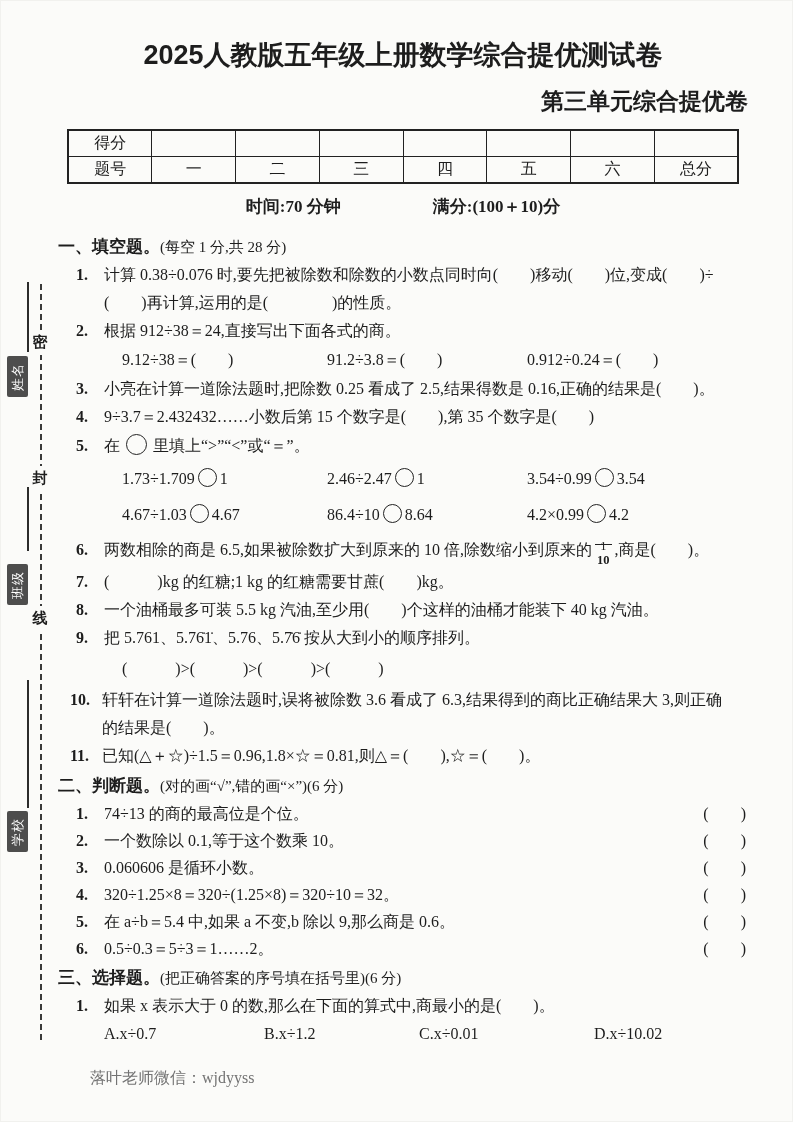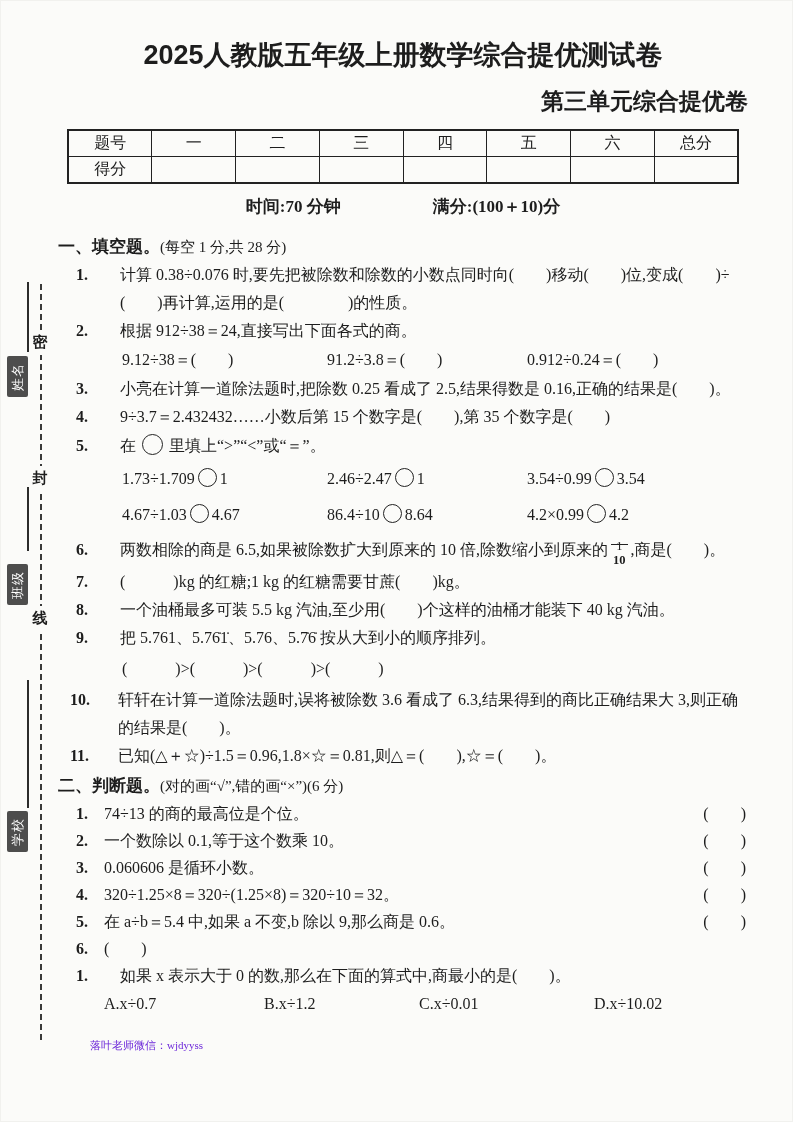--- a/index.html
+++ b/index.html
@@ -24,40 +24,40 @@
               border:2px solid #222;}
   table.score td{border:1px solid #222;height:25px;text-align:center;font-size:16px;padding:0;}
   .meta{display:flex;justify-content:center;gap:92px;font-size:17px;font-weight:bold;
         line-height:26px;margin-bottom:13px;}
   .sec-head{font-size:17px;line-height:28px;margin-top:2px;}
   .sec-head .note{font-weight:400;font-size:15px;font-family:"Liberation Serif",serif;}
   .qlist{padding-left:18px;}
   .q{display:flex;font-size:16px;line-height:28px;}
   .qn{flex:none;width:28px;font-weight:bold;}
   .qn.wide{width:32px;margin-left:-6px;}
-  .qb{flex:1;margin-left:16px;}
+  .qb{flex:1;}
   .subrow{display:flex;padding-left:46px;font-size:16px;line-height:30px;}
   .subrow .c1{width:205px;}
   .subrow .c2{width:200px;}
   .cmp-grid{display:grid;grid-template-columns:205px 200px 1fr;padding-left:46px;
             font-size:16px;line-height:36px;}
   .cir{display:inline-block;width:19px;height:19px;border:1.6px solid #222;border-radius:50%;
        vertical-align:-4px;margin:0 6px;background:transparent;}
   .cir.small{width:17px;height:17px;margin:0 3px;vertical-align:-3px;}
   .frac{display:inline-block;vertical-align:-9px;text-align:center;font-size:12.5px;
         line-height:1.1;margin:0 3px;}
   .frac .den{border-top:1.3px solid #222;padding:8px 2px;font-weight:bold;}
   .jrow{display:flex;font-size:16px;line-height:27px;padding-left:18px;}
   .jrow .jn{flex:none;width:28px;font-weight:bold;}
   .jrow .jt{flex:1;}
   .jrow .jp{flex:none;padding-right:2px;}
   .opts{display:flex;padding-left:46px;font-size:16px;line-height:28px;}
   .opts span{display:inline-block;}
   .opts .o1{width:160px;}.opts .o2{width:155px;}.opts .o3{width:175px;}
-  .footer{margin-top:20px;padding-left:32px;font-size:11px;color:#6d28d9;}
+  .footer{margin-top:20px;padding-left:32px;font-size:16px;color:#737373;}
 </style>
 </head>
 <body>
 
 <div class="page">
 
   <div class="seal-dash"></div>
   <div class="seal-char" style="top:330px;">密</div>
   <div class="seal-char" style="top:466px;">封</div>
   <div class="seal-char" style="top:606px;">线</div>
@@ -76,39 +76,39 @@
     </div>
 
   <div class="content">
 
     <div class="title hei">2025人教版五年级上册数学综合提优测试卷</div>
     <div class="subtitle hei">第三单元综合提优卷</div>
 
     <table class="score">
       <tbody>
           <tr>
+        <td>得分</td>
+        <td></td>
+        <td></td>
+        <td></td>
+        <td></td>
+        <td></td>
+        <td></td>
+        <td></td>
+      </tr>
+      <tr>
         <td>题号</td>
         <td>一</td>
         <td>二</td>
         <td>三</td>
         <td>四</td>
         <td>五</td>
         <td>六</td>
         <td>总分</td>
       </tr>
-      <tr>
-        <td>得分</td>
-        <td></td>
-        <td></td>
-        <td></td>
-        <td></td>
-        <td></td>
-        <td></td>
-        <td></td>
-      </tr>
     </tbody>
       </table>
 
     <div class="meta">
       <span>时间:70 分钟</span>
       <span>满分:(100＋10)分</span>
     </div>
 
     <div class="sec-head">
       <span class="hei">一、填空题。</span><span class="note">(每空 1 分,共 28 分)</span>
@@ -222,24 +222,28 @@
           <span class="jt">320÷1.25×8＝320÷(1.25×8)＝320÷10＝32。</span>
           <span class="jp">(　　)</span>
       </div>
       <div class="jrow">
         <span class="jn">5.</span>
           <span class="jt">在 a÷b＝5.4 中,如果 a 不变,b 除以 9,那么商是 0.6。</span>
           <span class="jp">(　　)</span>
       </div>
       <div class="jrow">
         <span class="jn">6.</span>
-          <span class="jp">(　　)</span>
-      </div>
-    </div>
-
+          <span class="jt">0.5÷0.3＝5÷3＝1……2。</span>
+          <span class="jp">(　　)</span>
+      </div>
+    </div>
+
+    <div class="sec-head">
+      <span class="hei">三、选择题。</span><span class="note">(把正确答案的序号填在括号里)(6 分)</span>
+    </div>
     <div class="qlist">
       <div class="q">
         <span class="qn">1.</span>
         <div class="qb">如果 x 表示大于 0 的数,那么在下面的算式中,商最小的是(　　)。</div>
       </div>
     </div>
     <div class="opts">
       <span class="o1">A.x÷0.7</span>
       <span class="o2">B.x÷1.2</span>
       <span class="o3">C.x÷0.01</span>

